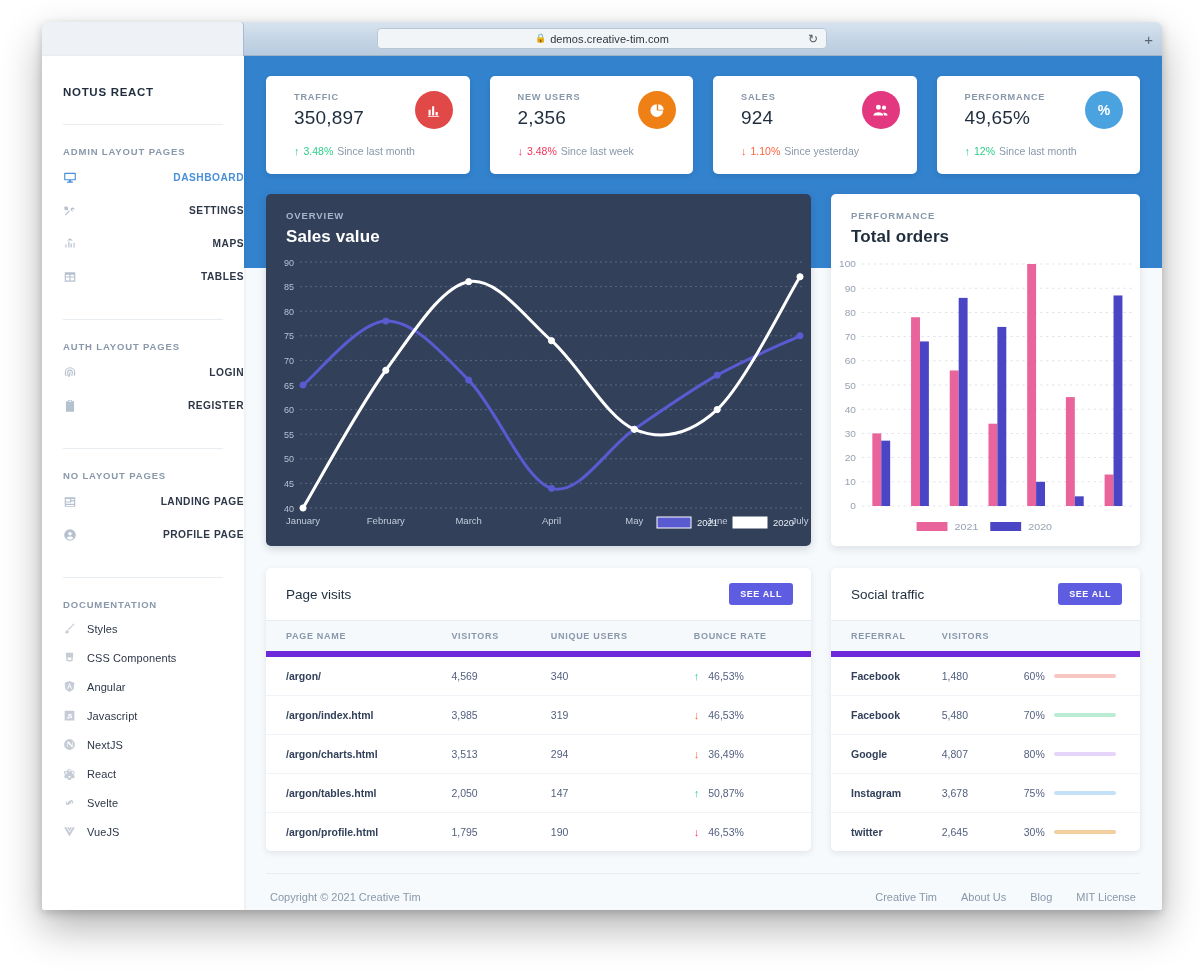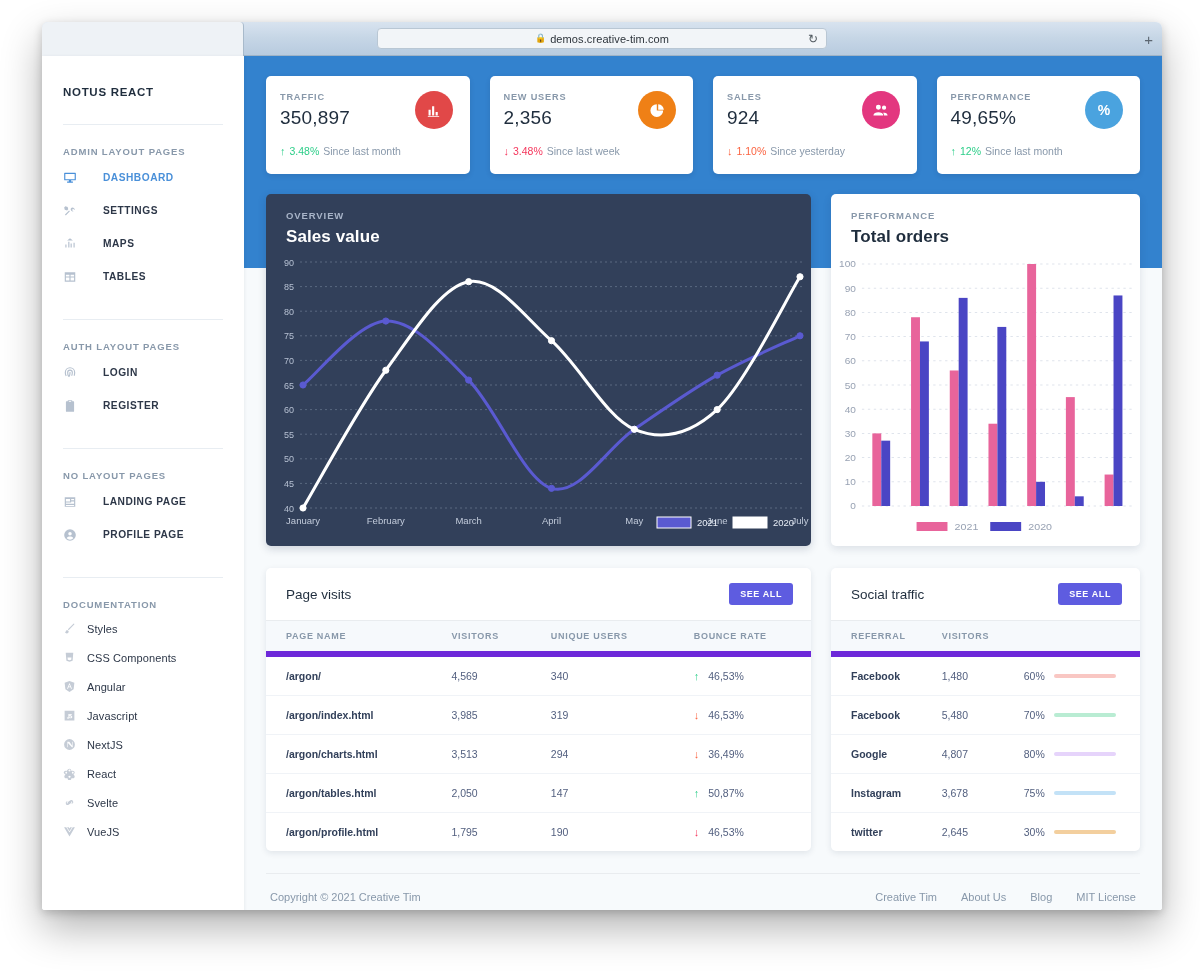--- a/index.html
+++ b/index.html
@@ -70,21 +70,21 @@
     letter-spacing: .7px; padding: 30px 0 0 21px;
   }
   .sdivider { height:1px; background:#e8edf2; margin: 26px 21px 0 21px; }
   .sect-title {
     font-size: 9.5px; font-weight: bold; letter-spacing: .85px;
     color:#8898aa; padding: 21px 0 0 21px; text-transform: uppercase;
   }
   .nav { padding-top: 4px; }
   .nav-item {
     display:flex; align-items:center; gap:26px;
-    padding: 9.5px 0 9.5px 21px; cursor: default;
+    padding: 9.5px 0 9.5px 21px; cursor: default; justify-content: space-between;
   }
   .nav-item .lbl {
     font-size: 10.2px; font-weight: bold; letter-spacing: .5px;
     color:#2d3748; text-transform: uppercase; white-space:nowrap;
   }
   .nav-item.active .lbl { color:#4a90d9; }
   .nav-item .ico { width: 14px; height: 14px; flex:0 0 14px; display:flex; align-items:center; justify-content:center; }
   .nav-item .ico svg { width: 14px; height: 14px; display:block; }
   .nav-item .ico svg * { fill: #b6c1cf; }
   .nav-item.active .ico svg * { fill: #4a90d9; }
@@ -99,21 +99,21 @@
   .doc-item .ico svg * { fill:#c5ccd6; }
 
   
   .main { flex:1; position:relative; background:#f7fafc; height:854px; overflow:hidden;}
   .bluehead { position:absolute; left:0; top:0; right:0; height:212px; background:#3382ce; }
   .content { position: relative; padding: 20px 22px 0 22px; }
 
   
   .stats { display:flex; gap:20px; }
   .stat-card {
-    flex:1; background:#fff; border-radius:5px; padding: 16px 17px 14px 14px;
+    flex:1; background:#fff; border-radius:5px; padding: 16px 17px 14px 28px;
     box-shadow: 0 2px 5px rgba(22,40,70,0.13);
     position: relative; min-height: 98px;
   }
   .stat-label {
     font-size: 9.2px; font-weight:bold; letter-spacing:.8px;
     color:#8898aa; text-transform: uppercase;
   }
   .stat-value { font-size: 19px; color:#1f2d3d; margin-top: 5px; letter-spacing:.2px;}
   .stat-icon {
     position:absolute; right: 17px; top: 15px;

